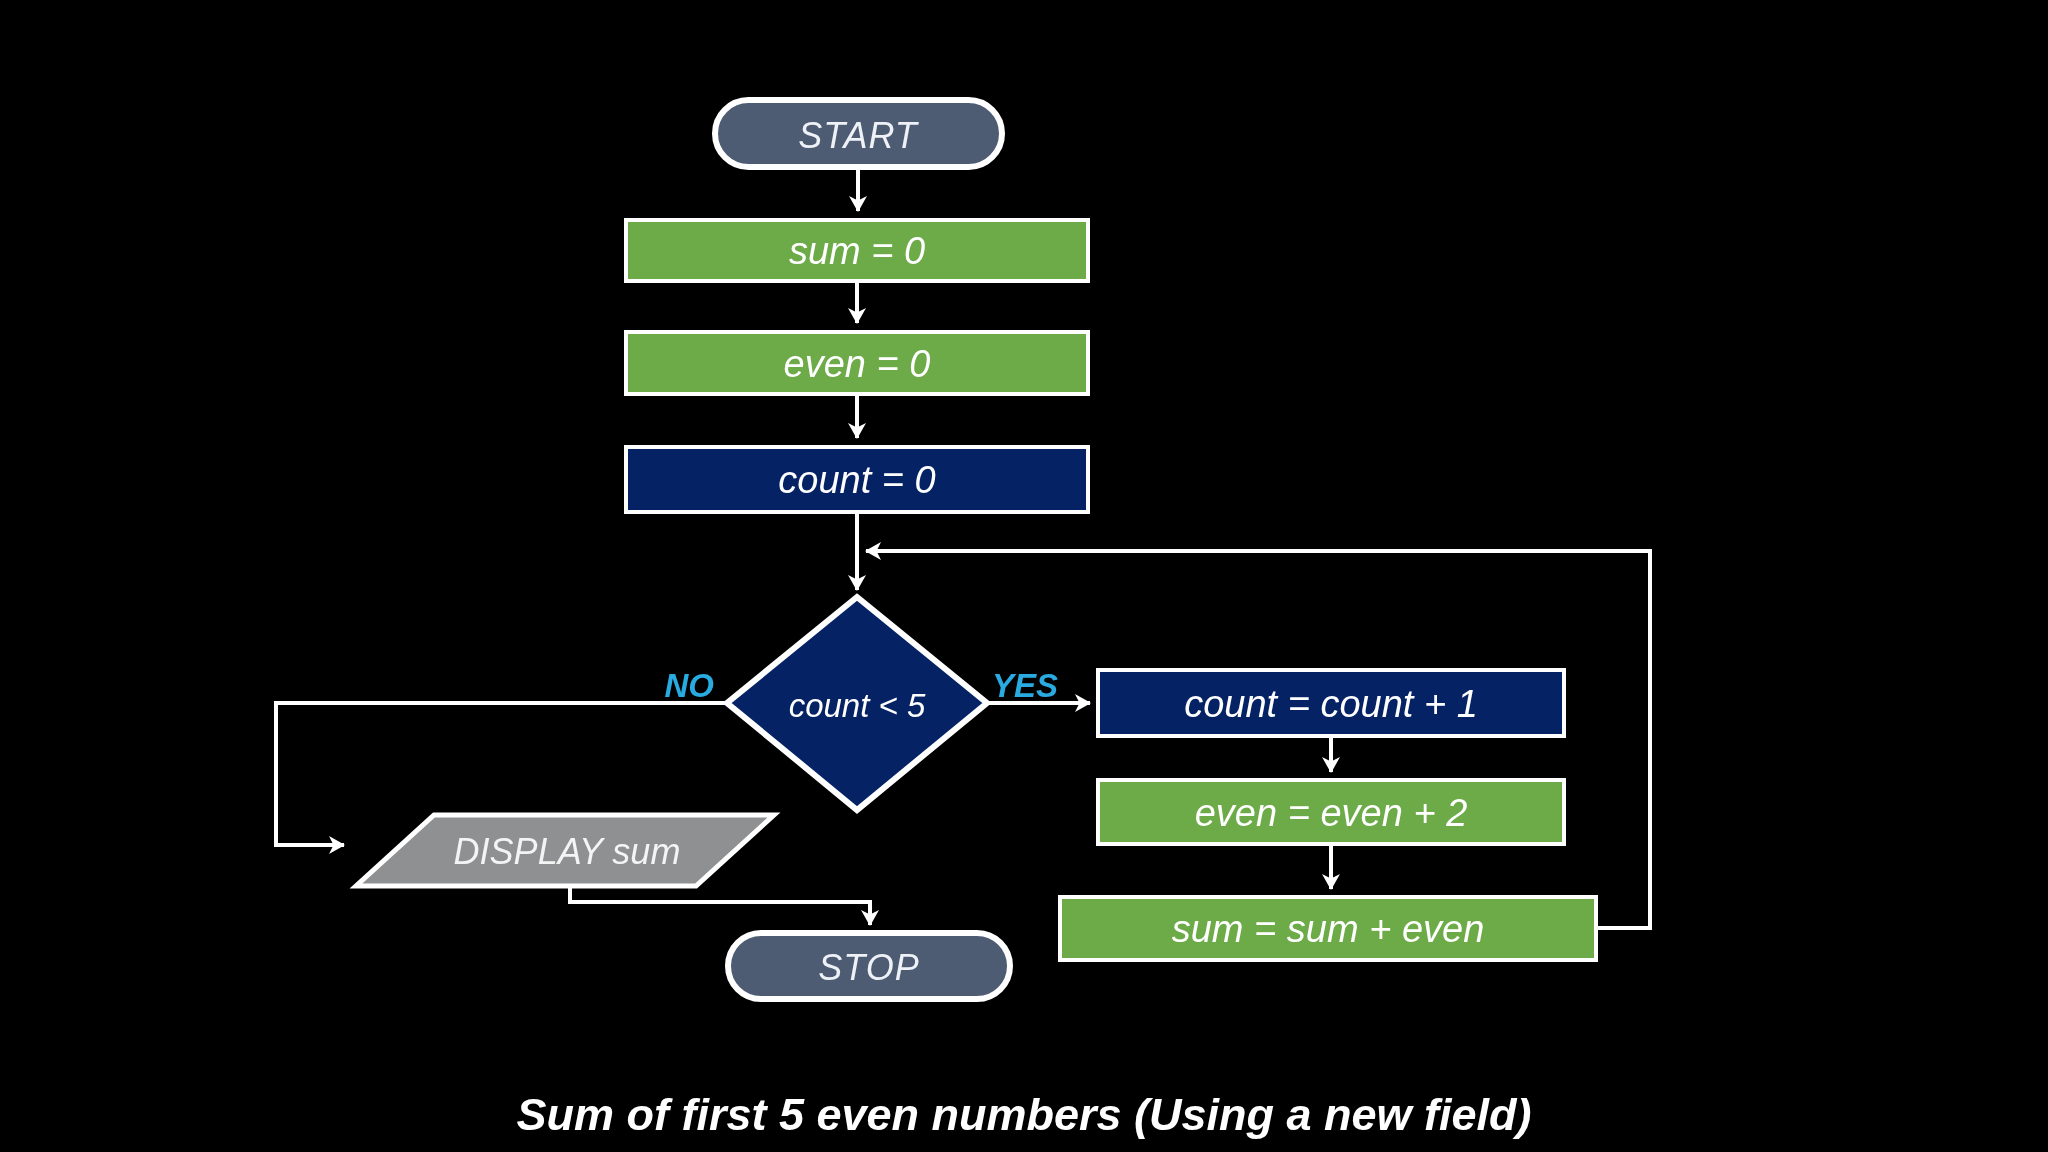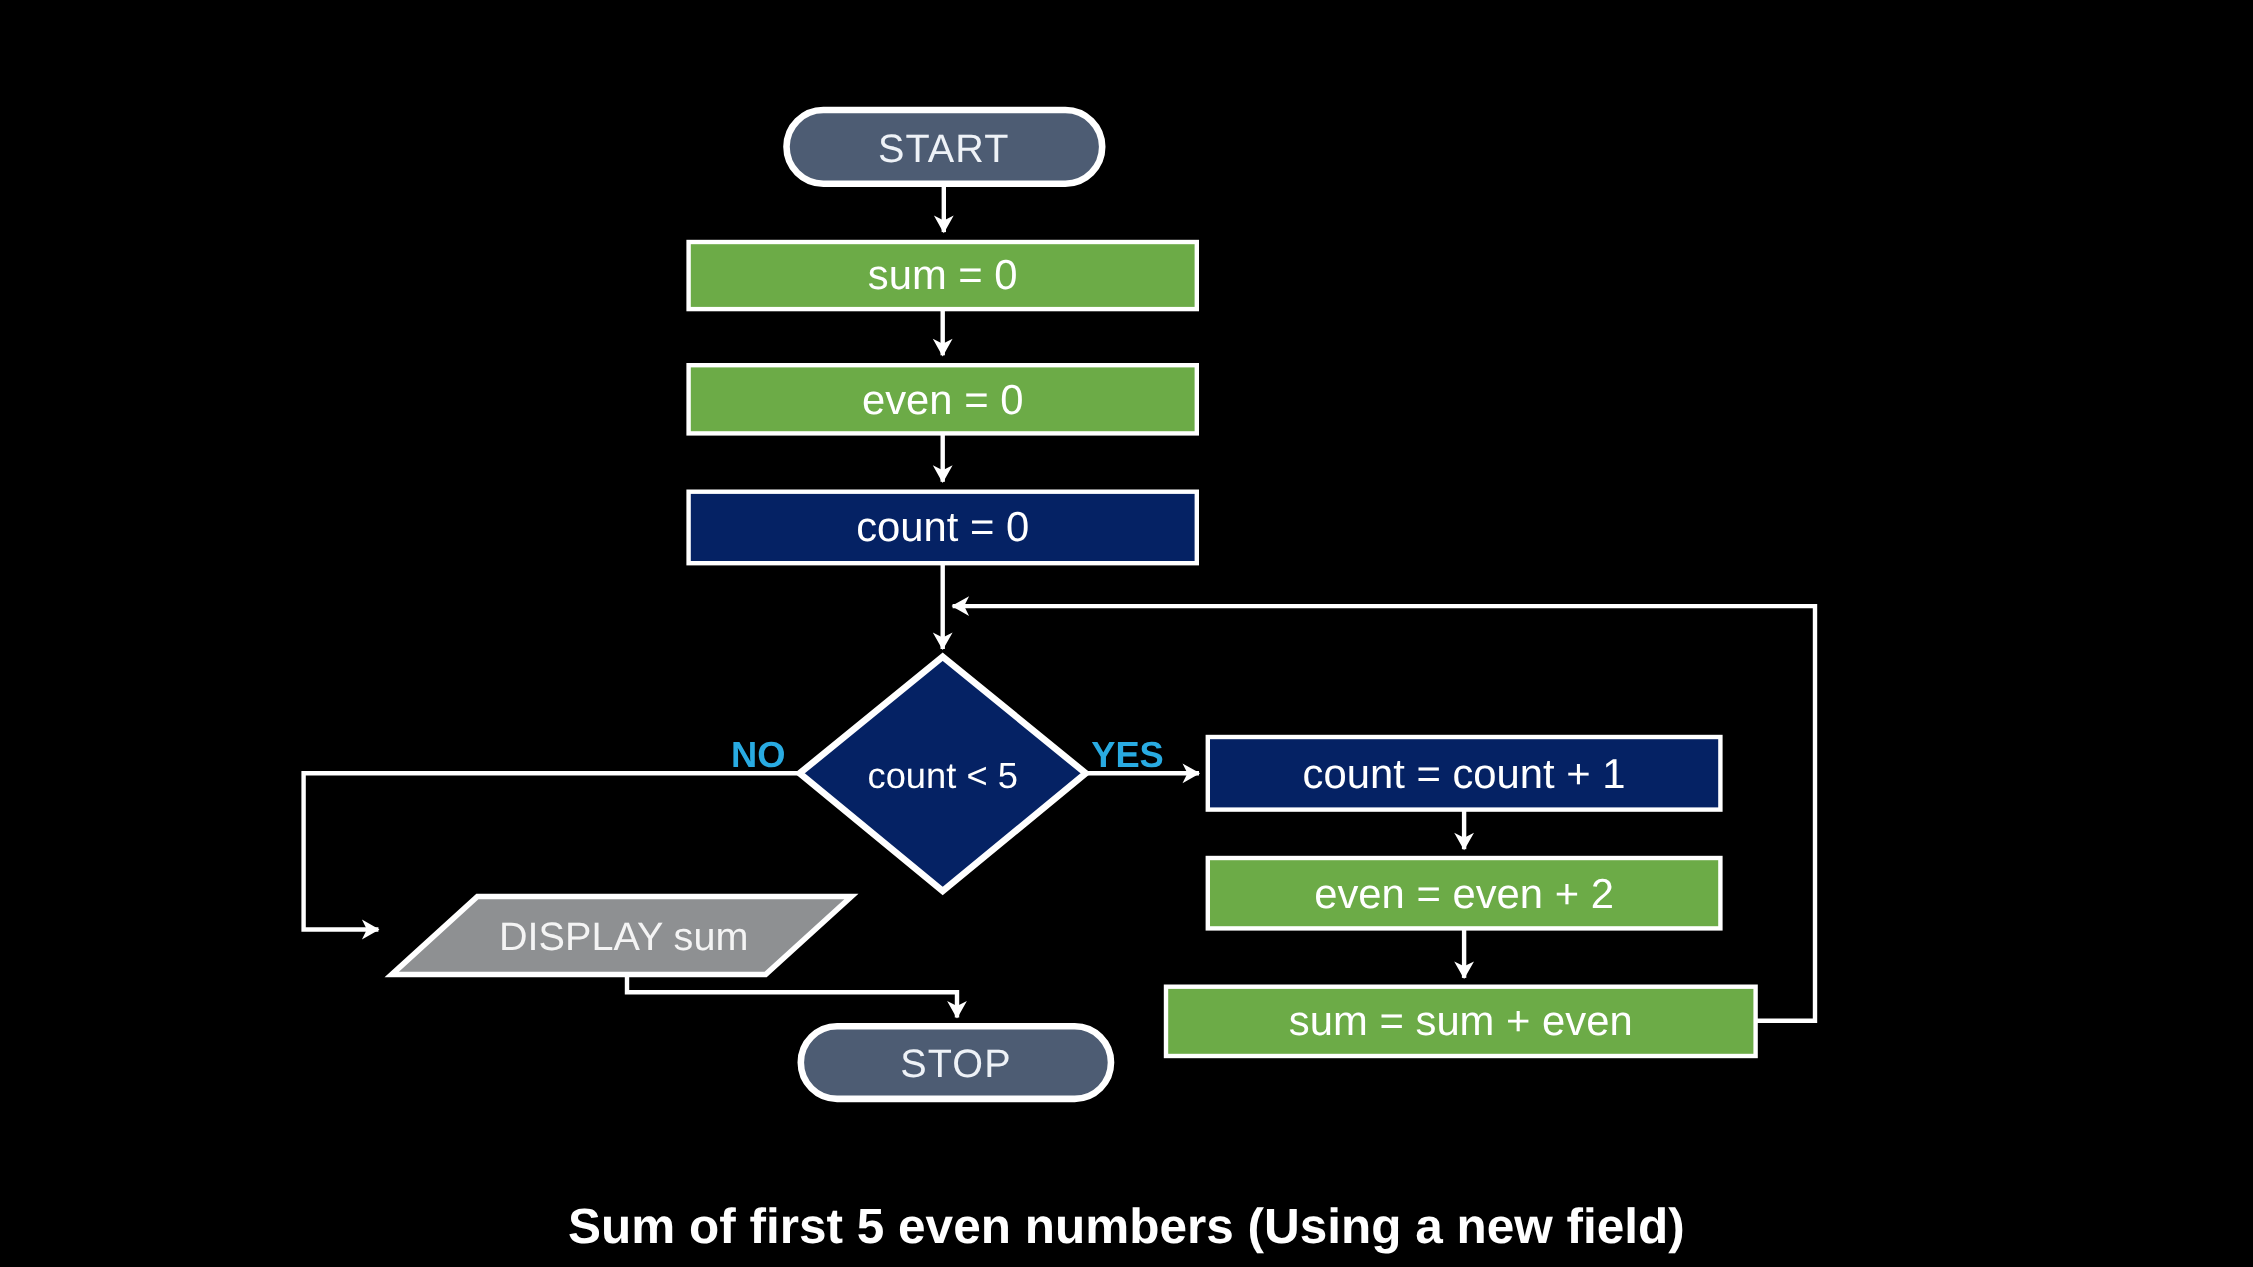--- a/index.html
+++ b/index.html
@@ -7,20 +7,21 @@
     padding: 0;
     background: #000;
   }
   #stage {
     position: relative;
     width: 2048px;
     height: 1152px;
     background: #000000;
     overflow: hidden;
     font-family: "Liberation Sans", "DejaVu Sans", sans-serif;
+    font-style: italic;
   }
   svg { display: block; }
 
   .connector {
     stroke: #ffffff;
     stroke-width: 4;
     fill: none;
   }
   .shape {
     stroke: #ffffff;

